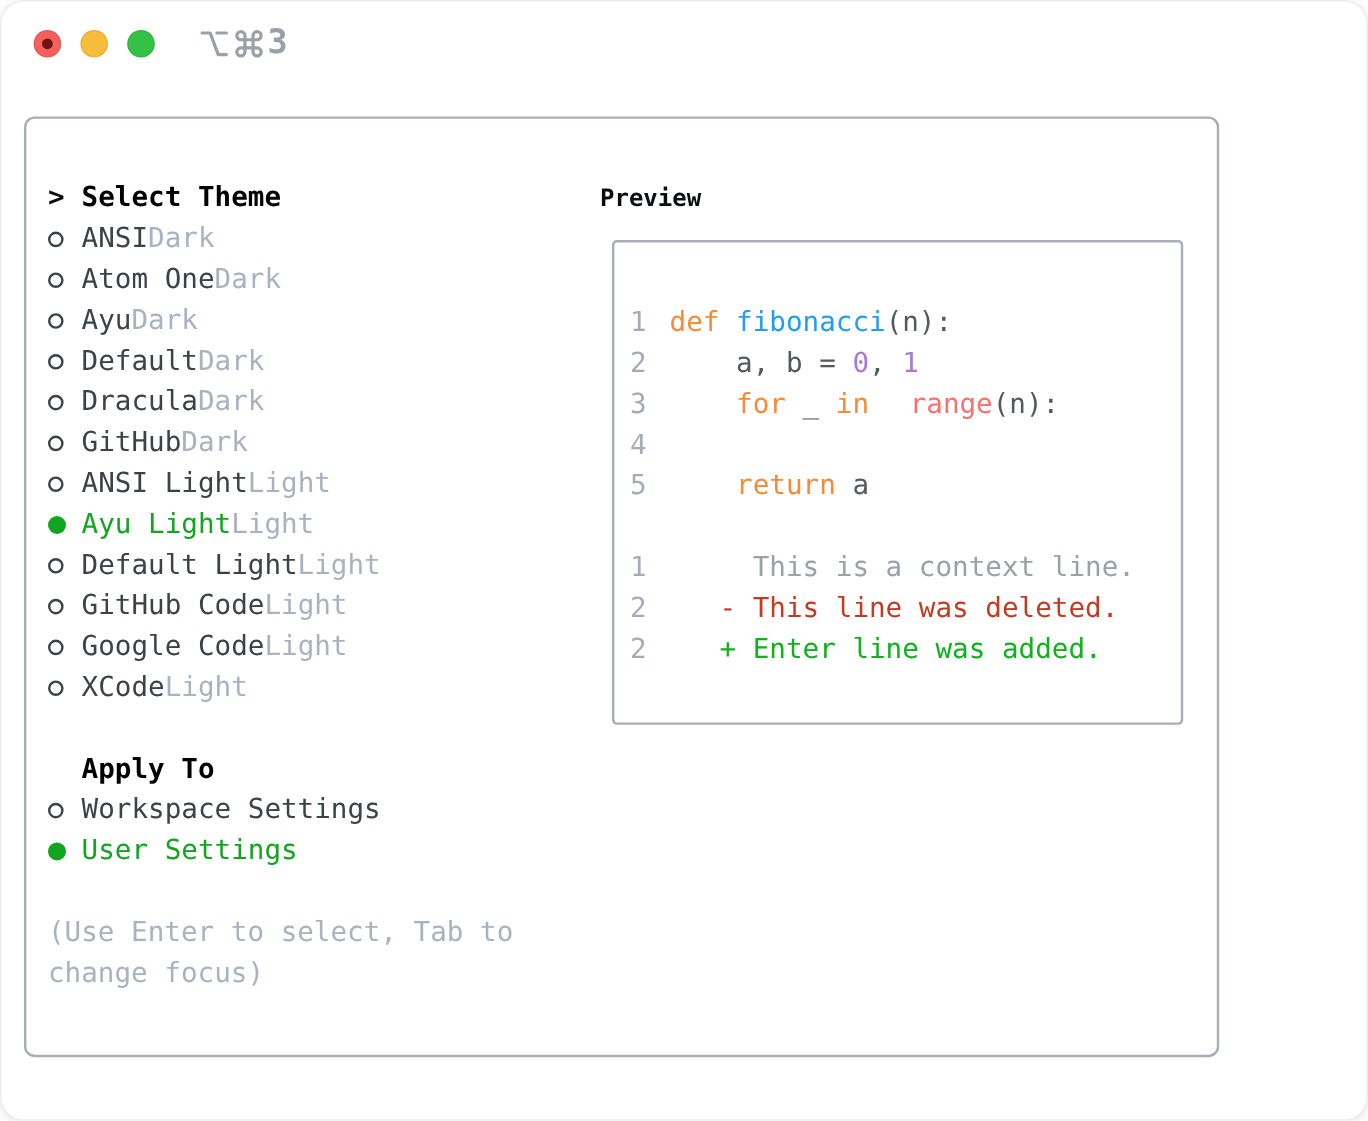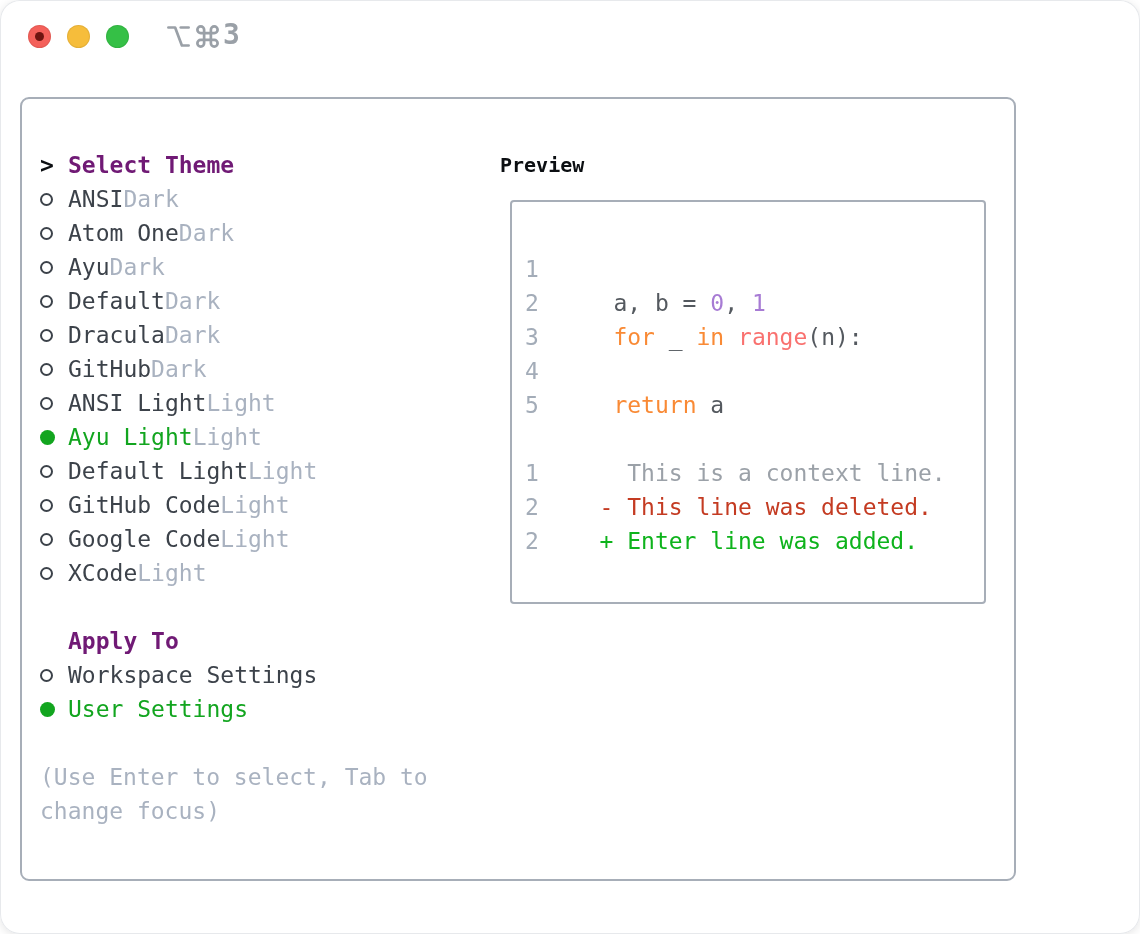--- a/index.html
+++ b/index.html
@@ -26,39 +26,39 @@
   
   .left-col{position:absolute;left:18px;top:49px;width:462px;
             font-size:23px;line-height:34px;color:#3c424a;}
   .row{display:flex;align-items:center;height:34px;white-space:pre;}
   .row.gap{height:34px;}
   .mk{display:inline-flex;width:28px;flex:0 0 28px;align-items:center;}
   .mk .chevron{font-weight:bold;color:#0c0f12;}
   .circle{width:13px;height:13px;border:2px solid #3c424a;border-radius:50%;
           box-sizing:border-box;display:inline-block;}
   .circle.sel{width:15px;height:15px;border:none;background:#12a51f;}
-  .hdr{font-weight:bold;color:#701a75;}
+  .hdr{font-weight:bold;color:#000000;}
   .t-name{color:#3c424a;}
   .t-name.green{color:#12a51f;}
   .t-var{color:#a9b2c0;}
   .hint{color:#a9b2c0;max-width:452px;white-space:normal;line-height:34px;}
   
   .right-col{position:absolute;left:478px;top:49px;}
   .preview-hdr{font-size:20px;line-height:34px;font-weight:bold;color:#0c0f12;}
   .preview-box{margin-top:18px;margin-left:10px;width:476px;height:404px;
                border:2px solid #a7aeb8;border-radius:4px;box-sizing:border-box;
                padding:50px 0 0 13px;background:#fff;overflow:hidden;}
   .crow{display:flex;height:34px;align-items:center;font-size:23px;}
   .ln{display:inline-block;width:33px;flex:0 0 33px;color:#a3acb8;}
   .ct{white-space:pre;color:#54595f;}
   .seg-plain{color:#54595f;}
   .seg-keyword{color:#f98a35;}
   .seg-function{color:#1f9fec;}
   .seg-constant{color:#a77bd4;}
-  .seg-builtin{color:#f9716f;}
+  .seg-builtin{color:#f9716f;margin-left:20px;}
   .seg-context{color:#9ba1a8;}
   .seg-deleted{color:#c43b22;}
   .seg-added{color:#0eb31c;}
 </style>
 </head>
 <body>
 
 <div class="window">
 
   <div class="titlebar">
@@ -115,20 +115,21 @@
         </div>
       <div class="row gap"></div>
       <div class="hint">(Use Enter to select, Tab to change focus)</div>
     </div>
 
     <div class="right-col">
       <div class="preview-hdr">Preview</div>
       <div class="preview-box" id="preview-box">
           <div class="crow">
             <span class="ln">1</span>
+            <span class="ct"><span class="seg-keyword">def</span><span class="seg-plain"> </span><span class="seg-function">fibonacci</span><span class="seg-plain">(n):</span></span>
           </div>
           <div class="crow">
             <span class="ln">2</span>
             <span class="ct"><span class="seg-plain">    a, b = </span><span class="seg-constant">0</span><span class="seg-plain">, </span><span class="seg-constant">1</span></span>
           </div>
           <div class="crow">
             <span class="ln">3</span>
             <span class="ct"><span class="seg-plain">    </span><span class="seg-keyword">for</span><span class="seg-plain"> _ </span><span class="seg-keyword">in</span><span class="seg-plain"> </span><span class="seg-builtin">range</span><span class="seg-plain">(n):</span></span>
           </div>
           <div class="crow">

